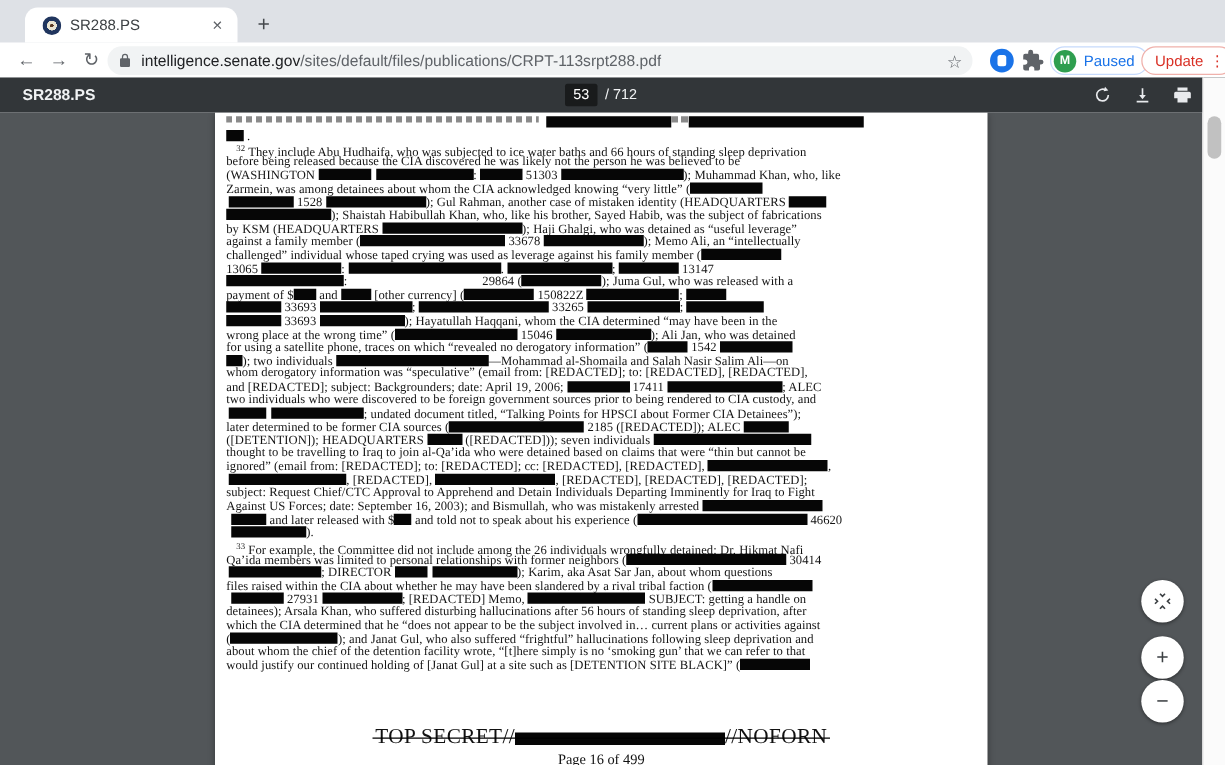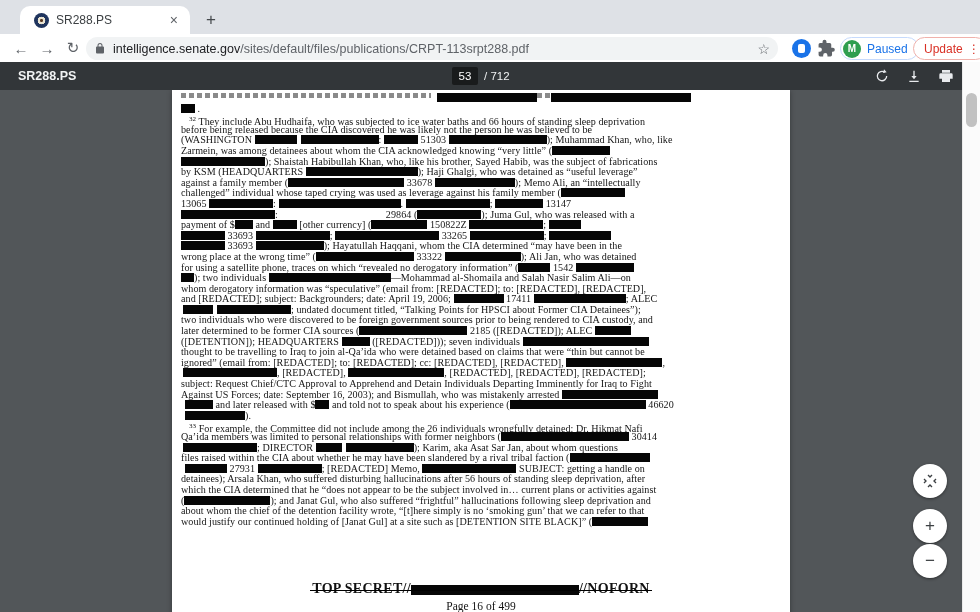--- a/index.html
+++ b/index.html
@@ -58,21 +58,21 @@
               font-family:"Liberation Serif","DejaVu Serif",serif; font-size:10.1px; line-height:10.6px;
               color:#141414; letter-spacing:0.05px; }
   .tl { white-space:nowrap; height:10.6px; overflow:visible; }
   .rd { display:inline-block; height:9px; background:#060606; vertical-align:-1px; }
   .gp { display:inline-block; height:1px; }
   .sm { display:inline-block; height:5px; vertical-align:3px;
         background:repeating-linear-gradient(90deg,#8a8a8a 0 5px, rgba(0,0,0,0) 5px 8px); }
   sup.fn { font-size:7px; vertical-align:4px; }
   #pdf-footer { position:absolute; left:9px; top:489px; width:600px; text-align:center;
                 font-family:"Liberation Serif","DejaVu Serif",serif; color:#111; }
-  #strike-line { display:inline-block; position:relative; font-weight:bold; font-size:14px; letter-spacing:0.3px;text-align:right; }
+  #strike-line { display:inline-block; position:relative; font-weight:normal; font-size:17px; letter-spacing:0.3px;text-align:right; }
   #strike-line::after { content:""; position:absolute; left:-2px; right:-2px; top:54%; border-top:1.6px solid #000; }
   #strike-line .rd { height:10px; vertical-align:-1.5px; }
   #page-label { font-size:11.5px; margin-top:2.5px; }
 
   
   .fab { position:absolute; width:34px; height:34px; border-radius:50%; background:#fff;
          box-shadow:0 1px 3px rgba(0,0,0,.45); display:flex; align-items:center; justify-content:center;
          color:#3c4043; font-size:17px; }
   #fab-fit  { left:913px; top:464px; }
   #fab-plus { left:913px; top:509px; }
@@ -146,36 +146,37 @@
 
   <div id="viewer">
     <div id="page">
       <div id="pdf-text">
           <div class="tl"><span class="sm" style="width: 250px;"></span><span class="gp" style="width: 6px;"></span><span class="rd" style="width: 100px;"></span><span class="sm" style="width: 14px;"></span><span class="rd" style="width: 140px;"></span></div>
           <div class="tl"><span class="rd" style="width: 14px;"></span><span> .</span></div>
           <div class="tl"><span class="gp" style="width: 8px;"></span><sup class="fn">32</sup><span> They include Abu Hudhaifa, who was subjected to ice water baths and 66 hours of standing sleep deprivation</span></div>
           <div class="tl"><span>before being released because the CIA discovered he was likely not the person he was believed to be</span></div>
           <div class="tl"><span>(WASHINGTON </span><span class="rd" style="width: 42px;"></span><span class="gp" style="width: 4px;"></span><span class="rd" style="width: 78px;"></span><span>: </span><span class="rd" style="width: 34px;"></span><span> 51303 </span><span class="rd" style="width: 98px;"></span><span>);  Muhammad Khan, who, like</span></div>
           <div class="tl"><span>Zarmein, was among detainees about whom the CIA acknowledged knowing “very little” (</span><span class="rd" style="width: 58px;"></span></div>
+          <div class="tl"><span class="gp" style="width: 2px;"></span><span class="rd" style="width: 52px;"></span><span> 1528 </span><span class="rd" style="width: 80px;"></span><span>);  Gul Rahman, another case of mistaken identity (HEADQUARTERS </span><span class="rd" style="width: 30px;"></span></div>
           <div class="tl"><span class="rd" style="width: 84px;"></span><span>); Shaistah Habibullah Khan, who, like his brother, Sayed Habib, was the subject of fabrications</span></div>
           <div class="tl"><span>by KSM (HEADQUARTERS </span><span class="rd" style="width: 112px;"></span><span>); Haji Ghalgi, who was detained as “useful leverage”</span></div>
           <div class="tl"><span>against a family member (</span><span class="rd" style="width: 116px;"></span><span> 33678 </span><span class="rd" style="width: 80px;"></span><span>); Memo Ali, an “intellectually</span></div>
           <div class="tl"><span>challenged” individual whose taped crying was used as leverage against his family member  (</span><span class="rd" style="width: 64px;"></span></div>
           <div class="tl"><span>13065 </span><span class="rd" style="width: 64px;"></span><span>: </span><span class="rd" style="width: 122px;"></span><span>. </span><span class="rd" style="width: 84px;"></span><span>; </span><span class="rd" style="width: 48px;"></span><span> 13147</span></div>
           <div class="tl"><span class="rd" style="width: 94px;"></span><span>:</span><span class="gp" style="width: 108px;"></span><span>29864 (</span><span class="rd" style="width: 64px;"></span><span>); Juma Gul, who was released with a</span></div>
           <div class="tl"><span>payment of $</span><span class="rd" style="width: 18px;"></span><span> and </span><span class="rd" style="width: 24px;"></span><span> [other currency] (</span><span class="rd" style="width: 56px;"></span><span> 150822Z </span><span class="rd" style="width: 74px;"></span><span>; </span><span class="rd" style="width: 32px;"></span></div>
           <div class="tl"><span class="rd" style="width: 44px;"></span><span> 33693 </span><span class="rd" style="width: 74px;"></span><span>; </span><span class="rd" style="width: 104px;"></span><span> 33265 </span><span class="rd" style="width: 74px;"></span><span>; </span><span class="rd" style="width: 62px;"></span></div>
           <div class="tl"><span class="rd" style="width: 44px;"></span><span> 33693 </span><span class="rd" style="width: 68px;"></span><span>); Hayatullah Haqqani, whom the CIA determined “may have been in the</span></div>
-          <div class="tl"><span>wrong place at the wrong time” (</span><span class="rd" style="width: 98px;"></span><span> 33322 </span><span class="rd" style="width: 76px;"></span><span>); Ali Jan, who was detained</span></div>
+          <div class="tl"><span>wrong place at the wrong time” (</span><span class="rd" style="width: 98px;"></span><span> 15046 </span><span class="rd" style="width: 76px;"></span><span>); Ali Jan, who was detained</span></div>
           <div class="tl"><span>for using a satellite phone, traces on which “revealed no derogatory information” (</span><span class="rd" style="width: 32px;"></span><span> 1542 </span><span class="rd" style="width: 58px;"></span></div>
           <div class="tl"><span class="rd" style="width: 13px;"></span><span>); two individuals </span><span class="rd" style="width: 122px;"></span><span>—Mohammad al-Shomaila and Salah Nasir Salim Ali—on</span></div>
           <div class="tl"><span>whom derogatory information was “speculative” (email from: [REDACTED]; to: [REDACTED], [REDACTED],</span></div>
           <div class="tl"><span>and [REDACTED]; subject: Backgrounders; date: April 19, 2006; </span><span class="rd" style="width: 50px;"></span><span> 17411 </span><span class="rd" style="width: 92px;"></span><span>; ALEC</span></div>
+          <div class="tl"><span>two individuals who were discovered to be foreign government sources prior to being rendered to CIA custody, and</span></div>
           <div class="tl"><span class="gp" style="width: 2px;"></span><span class="rd" style="width: 30px;"></span><span class="gp" style="width: 4px;"></span><span class="rd" style="width: 74px;"></span><span>; undated document titled, “Talking Points for HPSCI about Former CIA Detainees”);</span></div>
-          <div class="tl"><span>two individuals who were discovered to be foreign government sources prior to being rendered to CIA custody, and</span></div>
           <div class="tl"><span>later determined to be former CIA sources (</span><span class="rd" style="width: 108px;"></span><span> 2185 ([REDACTED]); ALEC </span><span class="rd" style="width: 36px;"></span></div>
           <div class="tl"><span>([DETENTION]); HEADQUARTERS </span><span class="rd" style="width: 28px;"></span><span> ([REDACTED])); seven individuals </span><span class="rd" style="width: 126px;"></span></div>
           <div class="tl"><span>thought to be travelling to Iraq to join al-Qa’ida who were detained based on claims that were “thin but cannot be</span></div>
           <div class="tl"><span>ignored” (email from: [REDACTED]; to: [REDACTED]; cc: [REDACTED], [REDACTED], </span><span class="rd" style="width: 96px;"></span><span>,</span></div>
           <div class="tl"><span class="gp" style="width: 2px;"></span><span class="rd" style="width: 94px;"></span><span>, [REDACTED], </span><span class="rd" style="width: 96px;"></span><span>, [REDACTED], [REDACTED], [REDACTED];</span></div>
           <div class="tl"><span>subject: Request Chief/CTC Approval to Apprehend and Detain Individuals Departing Imminently for Iraq to Fight</span></div>
           <div class="tl"><span>Against US Forces; date: September 16, 2003); and Bismullah, who was mistakenly arrested </span><span class="rd" style="width: 96px;"></span></div>
           <div class="tl"><span class="gp" style="width: 4px;"></span><span class="rd" style="width: 28px;"></span><span> and later released with $</span><span class="rd" style="width: 14px;"></span><span> and told not to speak about his experience (</span><span class="rd" style="width: 136px;"></span><span> 46620</span></div>
           <div class="tl"><span class="gp" style="width: 4px;"></span><span class="rd" style="width: 60px;"></span><span>).</span></div>
           <div class="tl"><span class="gp" style="width: 8px;"></span><sup class="fn">33</sup><span> For example, the Committee did not include among the 26 individuals wrongfully detained: Dr. Hikmat Nafi</span></div>

